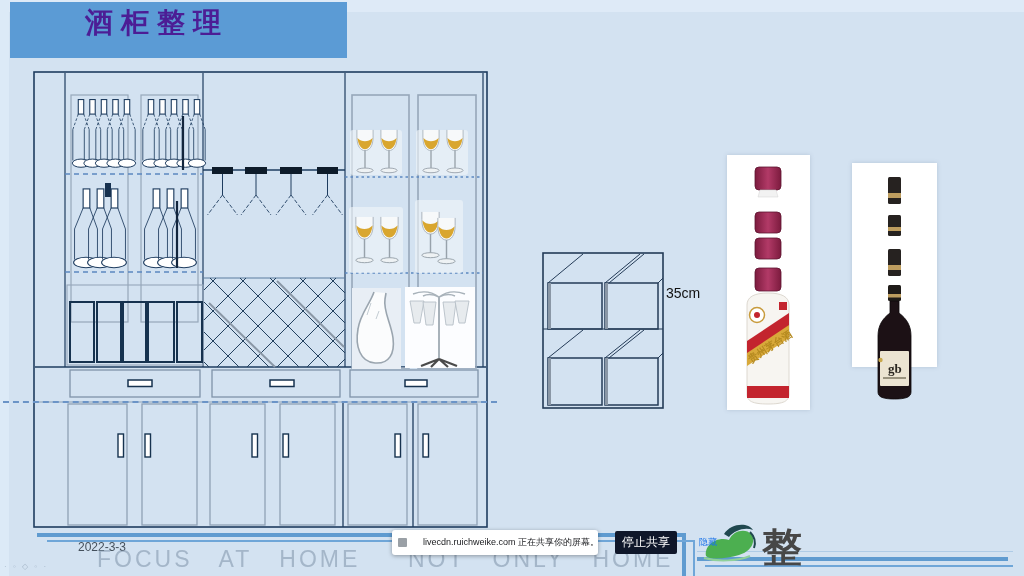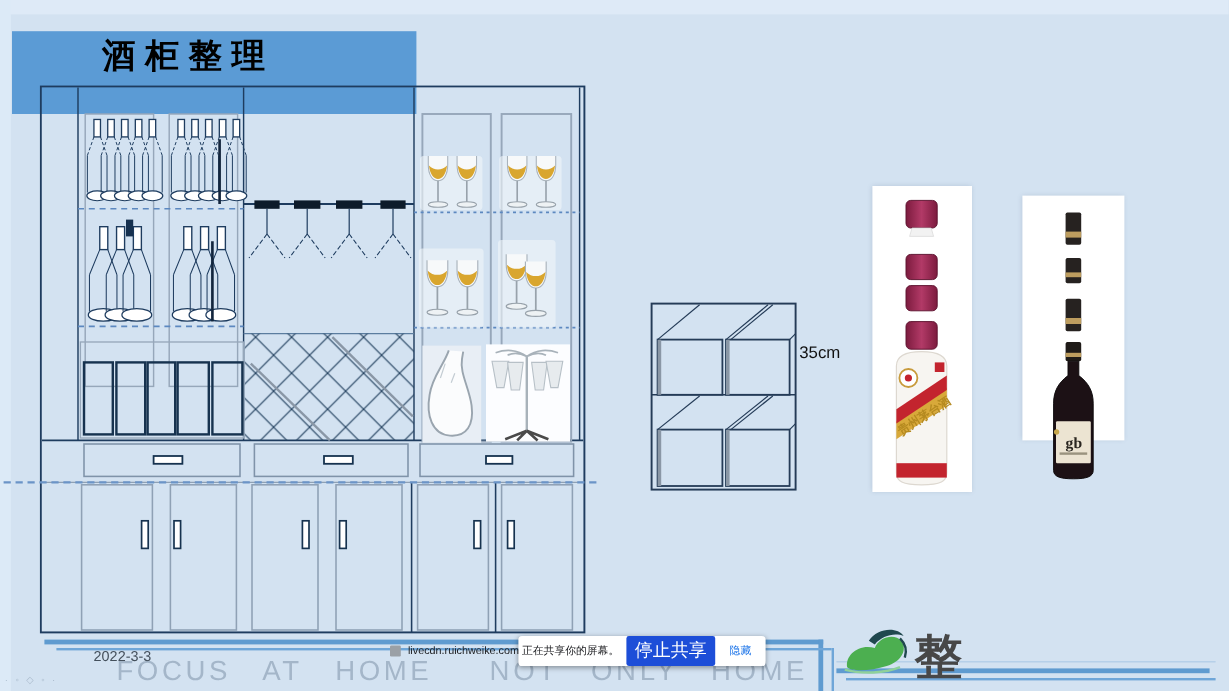--- a/index.html
+++ b/index.html
@@ -3,21 +3,21 @@
 <meta charset="utf-8">
 <style>
   html,body{margin:0;padding:0;}
   body{width:1024px;height:576px;overflow:hidden;position:relative;
        background:#d3e2f1;font-family:"Liberation Sans",sans-serif;}
   .abs{position:absolute;}
   
   .top-strip{left:0;top:0;width:1024px;height:12px;background:#deeaf7;}
   .left-strip{left:0;top:0;width:9px;height:576px;background:#dceaf7;}
   
-  .banner{left:10px;top:26px;width:337px;height:69px;background:#5b9bd5;color:#000000;}
+  .banner{left:10px;top:2px;width:337px;height:56px;background:#5b9bd5;color:#4c1d95;}
   .banner .title{position:absolute;left:75px;top:2px;font-size:28px;font-weight:bold;letter-spacing:8px;}
   .banner .subtitle{position:absolute;left:45px;top:38px;font-size:12px;letter-spacing:1.5px;word-spacing:14px;}
   
   .cabinet{left:33px;top:71px;width:458px;height:458px;}
   .boxgrid{left:538px;top:248px;width:132px;height:164px;}
   .dim-label{left:666px;top:285px;font-size:14px;color:#111;}
   
   .card{background:#fff;box-shadow:0 0 4px rgba(90,110,140,.25);}
   .card.maotai{left:727px;top:155px;width:83px;height:255px;}
   .card.wine{left:852px;top:163px;width:85px;height:204px;}
@@ -35,24 +35,24 @@
   
   .date{left:78px;top:540px;font-size:12px;color:#44505c;}
   .wm{font-size:23px;color:rgba(126,146,168,.55);letter-spacing:3px;word-spacing:18px;}
   .wm-left{left:97px;top:546px;}
   .wm-right{left:408px;top:546px;}
   .wm-corner{left:4px;top:562px;font-size:8px;color:rgba(120,140,160,.45);letter-spacing:2px;}
   
   .logo{left:698px;top:518px;width:130px;height:46px;}
   .logo-text{position:absolute;left:64px;top:2px;font-size:40px;font-weight:bold;color:#474747;letter-spacing:3px;}
   
-  .share{left:432px;top:530px;width:206px;height:25px;background:#fff;border-radius:3px;
-         box-shadow:0 1px 4px rgba(0,0,0,.35);display:flex;align-items:center;padding:0 6px;gap:6px;box-sizing:border-box;z-index:9;justify-content:flex-end;}
+  .share{left:392px;top:530px;width:206px;height:25px;background:#fff;border-radius:3px;
+         box-shadow:0 1px 4px rgba(0,0,0,.35);display:flex;align-items:center;padding:0 6px;gap:16px;box-sizing:border-box;z-index:9;}
   .share .msg{font-size:9px;color:#202124;white-space:nowrap;}
-  .share .stop{background:#1d4ed8;color:#fff;border:none;font-size:15px;padding:3px 7px;border-radius:2px;white-space:nowrap;}
+  .share .stop{background:#0f172a;color:#fff;border:none;font-size:12px;padding:3px 7px;border-radius:2px;white-space:nowrap;}
   .share .hide{color:#1a73e8;font-size:9px;background:none;border:none;white-space:nowrap;}
   .share .cast-icon{width:9px;height:9px;background:#9aa0a6;border-radius:1px;flex:0 0 auto;}
   svg{display:block;}
 </style>
 </head>
 <body>
 
 <div class="abs top-strip"></div>
 <div class="abs left-strip"></div>
 

